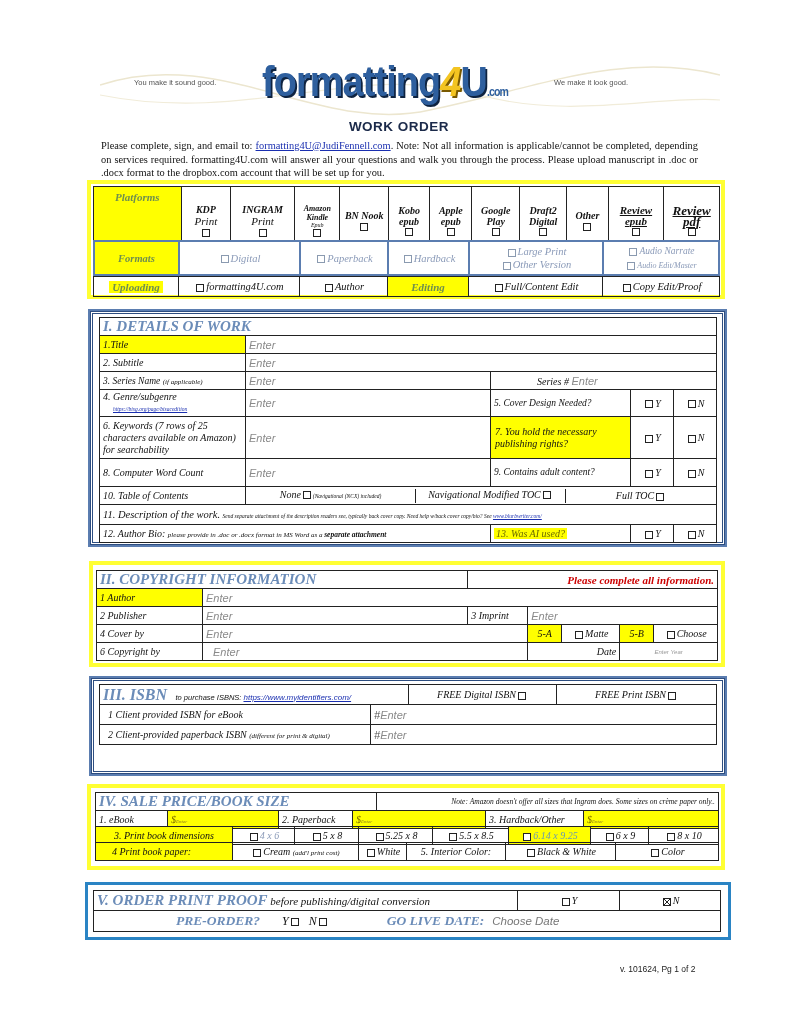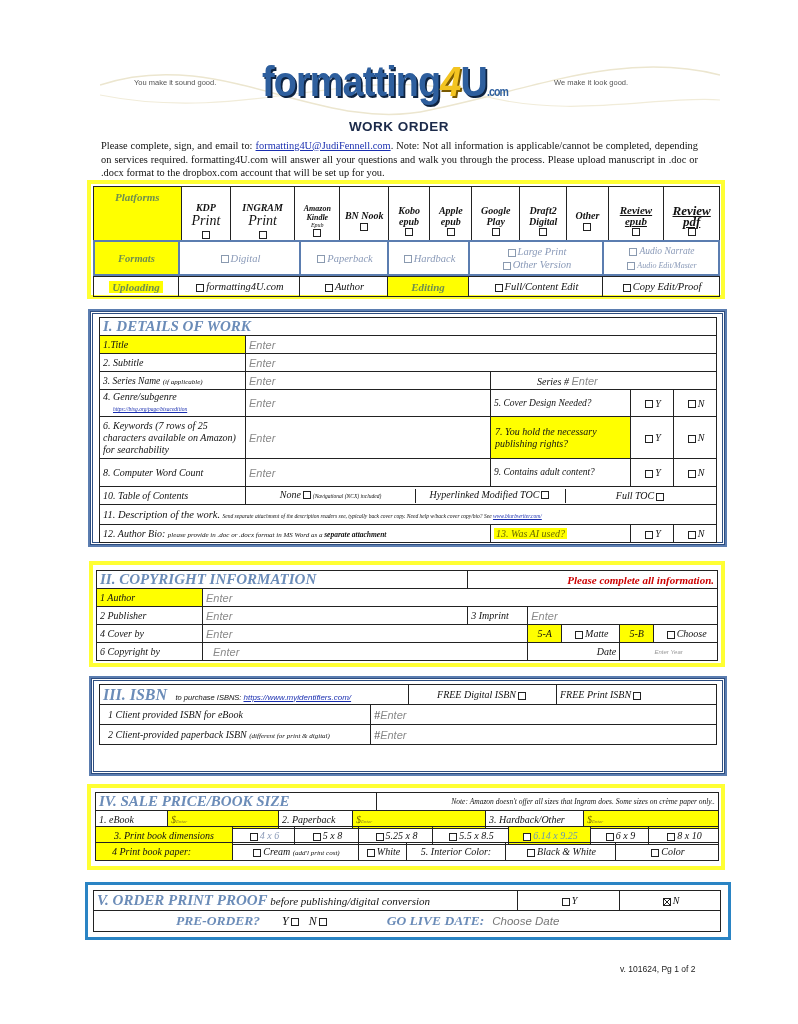--- a/index.html
+++ b/index.html
@@ -25,21 +25,21 @@
   .secttl { font-family:"Liberation Serif", serif; font-weight:bold; color:#6b8cb8; font-size:15px; }
 
   
   .frameY { position:absolute; border:4px solid #ffff33; background:#fff; }
   .frameB { position:absolute; border:3px double #2d4d80; background:#fff; outline: 2px solid #5b7db0; }
 
   #plat { position:absolute; left:93px; top:186px; width:627px; }
   #plat td { text-align:center; font-size:9.5px; }
   #plat .plabel { font-weight:bold; color:#6f8f4e; font-size:11px; }
   #plat .pname { font-weight:bold; font-size:10px; line-height:11px;margin-top:14px; }
-  #plat .psub { font-size:14px; }
+  #plat .psub { font-size:11px; }
   .fmt td { color:#8a9ab8; font-size:10.5px; border-color:#5b7db0 !important; border-width:2px !important; }
 
   .sec td { font-size:10px; height:18px; }
   .small { font-size:7px; }
   .tiny { font-size:5.5px; }
   a.lnk { color:#1a2fb0; text-decoration: underline; }
 </style>
 </head>
 <body>
 
@@ -141,21 +141,21 @@
         <td><span class="enter">Enter</span></td>
         <td colspan="2" style="line-height:11px; font-size:9.5px">9. Contains adult content?</td>
         <td style="text-align:center"><span class="cb"></span><span>Y</span></td>
         <td style="text-align:center"><span class="cb"></span><span>N</span></td>
       </tr>
   <tr style="height:14px">
         <td style="font-size:10px">10. Table of Contents</td>
         <td colspan="5" style="padding:0">
           <div style="display:flex; height:14px; align-items:center;">
             <div style="width:170px; text-align:center; border-right:1px solid #222; height:100%; font-size:10px"><span>None</span><span class="cb"></span><span class="tiny">(Navigational (NCX) included)</span></div>
-            <div style="width:150px; text-align:center; border-right:1px solid #222; height:100%; font-size:10px"><span>Hyperlinked Modified TOC</span><span class="cb"></span></div>
+            <div style="width:150px; text-align:center; border-right:1px solid #222; height:100%; font-size:10px"><span>Navigational Modified TOC</span><span class="cb"></span></div>
             <div style="flex:1; text-align:center; font-size:10px"><span>Full TOC</span><span class="cb"></span></div>
           </div>
         </td>
       </tr>
   <tr style="height:20px">
         <td colspan="6"><span style="font-size:10.5px">11. Description of the work.</span> <span class="tiny">Send separate attachment of the description readers see, typically back cover copy. Need help w/back cover copy/bio? See </span><a class="lnk tiny" href="#">www.blurbwriter.com/</a></td>
       </tr>
   <tr style="height:16px">
         <td colspan="3"><span style="font-size:10px">12. Author Bio:</span> <span style="font-size:7px">please provide in .doc or .docx format in MS Word as a </span><b style="font-size:7.5px">separate attachment</b></td>
         <td style="font-size:10px"><span class="yellow" style="padding:0 2px; color:#6b6b00">13. Was AI used?</span></td>
@@ -198,21 +198,21 @@
       </tr>
 </tbody>
   </table>
 
 <div class="frameB" style="left:91px; top:678px; width:634px; height:96px;"></div>
 <table class="sec" style="position:absolute; left:99px; top:684px; width:618px;">
   <tbody>
       <tr style="height:20px">
         <td style="width:309px"><span class="secttl" style="font-size:16px">III. ISBN</span> <span style="font-family:'Liberation Sans',sans-serif; font-size:7.5px; margin-left:6px">to purchase ISBNS: </span><a class="lnk" href="#" style="font-family:'Liberation Sans',sans-serif; font-size:8px">https://www.myidentifiers.com/</a></td>
         <td style="width:148px; text-align:center"><span>FREE Digital ISBN</span><span class="cb"></span></td>
-        <td style=""><span>FREE Print ISBN</span><span class="cb"></span></td>
+        <td style="text-align:center"><span>FREE Print ISBN</span><span class="cb"></span></td>
       </tr>
 </tbody>
   </table>
 <table class="sec" style="position:absolute; left:99px; top:704px; width:618px;">
   <tbody>
       <tr style="height:20px">
         <td style="width:271px; padding-left:8px"><span>1 Client provided ISBN for eBook</span></td>
         <td><span class="enter" style="color:#555">#</span><span class="enter">Enter</span></td>
       </tr>
   <tr style="height:20px">

